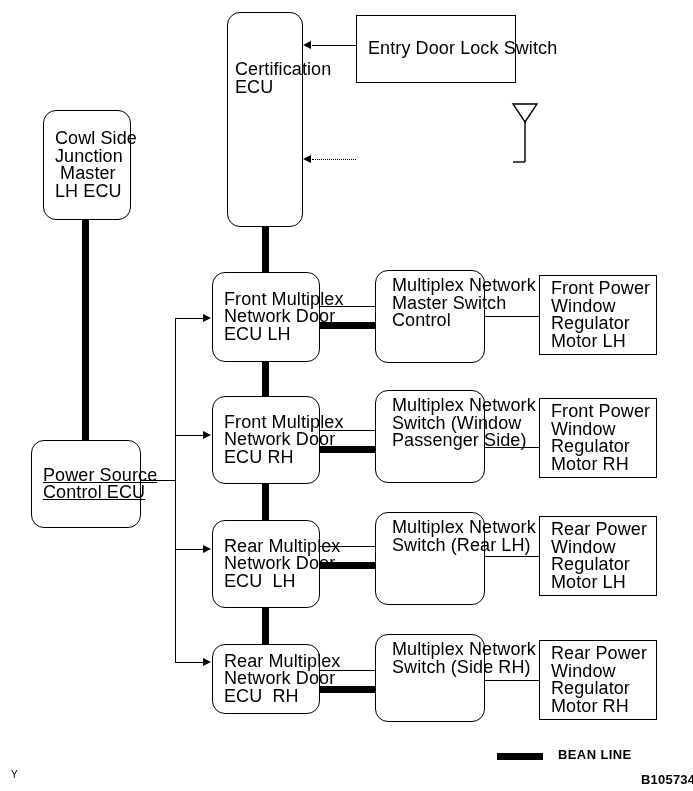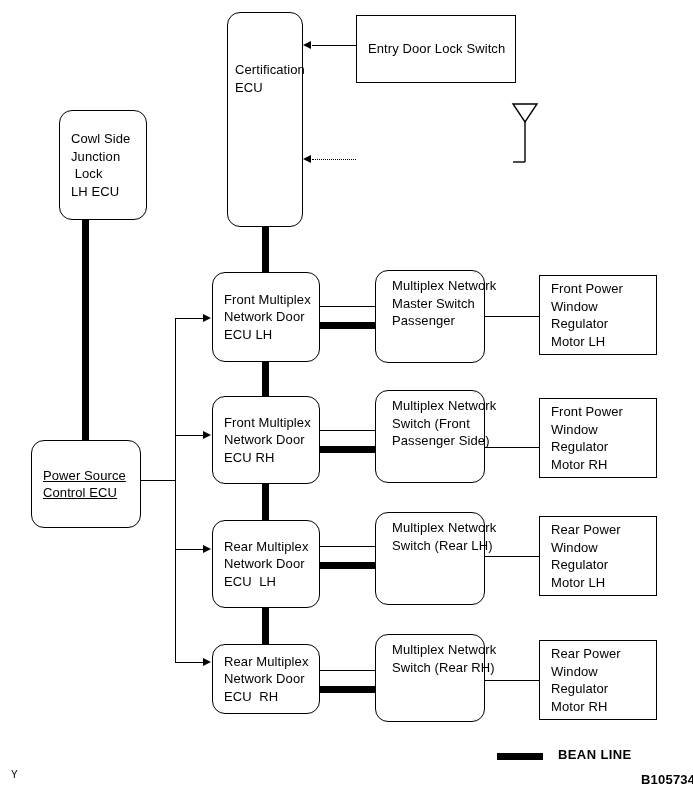--- a/index.html
+++ b/index.html
@@ -26,21 +26,21 @@
     box-sizing: border-box;
     background: #ffffff;
     border: 1.6px solid #000000;
     display: flex;
     flex-direction: column;
     justify-content: center;
     z-index: 4;
   }
   .node .line {
     display: block;
-    font-size: 13px;
+    font-size: 18px;
     line-height: 17.5px;
     white-space: pre;
     letter-spacing: 0.1px;
   }
   .rounded   { border-radius: 13px; }
   .sharp     { border-radius: 0; }
 
   .pad-l  { padding-left: 11px; }
   .pad-l2 { padding-left: 7px; }
   .top    { justify-content: flex-start; padding-top: 6px; padding-left: 16px; }
@@ -179,24 +179,24 @@
 
   <div class="dot-h" style="left:312px; top:159px; width:44px;"></div>
   <div class="arrow-left" style="left:303px; top:155px;"></div>
 
   <svg class="antenna" style="left:505px; top:100px;" width="40" height="68" viewBox="0 0 40 68">
     <polygon points="8,4 32,4 20,22" fill="none" stroke="#000000" stroke-width="1.4"></polygon>
     <line x1="20" y1="22" x2="20" y2="62" stroke="#000000" stroke-width="1.4"></line>
     <line x1="20" y1="62" x2="8" y2="62" stroke="#000000" stroke-width="1.4"></line>
   </svg>
 
-  <div class="node rounded pad-l" style="left:43px; top:110px; width:88px; height:110px;margin-left:16px;">
+  <div class="node rounded pad-l" style="left:43px; top:110px; width:88px; height:110px;">
     <span class="line">Cowl Side</span>
     <span class="line">Junction</span>
-    <span class="line"> Lock</span>
+    <span class="line"> Master</span>
     <span class="line">LH ECU</span>
   </div>
 
   <div class="node rounded pad-l2" style="left:227px; top:12px; width:76px; height:215px; justify-content:flex-start; padding-top:48px;">
     <span class="line">Certification</span>
     <span class="line">ECU</span>
   </div>
 
   <div class="node sharp pad-l" style="left:356px; top:15px; width:160px; height:68px;">
     <span class="line">Entry Door Lock Switch</span>
@@ -210,39 +210,39 @@
 
   <div class="node rounded pad-l" style="left:212px; top:272px; width:108px; height:90px;">
     <span class="line">Front Multiplex</span>
     <span class="line">Network Door</span>
     <span class="line">ECU LH</span>
   </div>
 
   <div class="node rounded pad-l2 top" style="left:375px; top:270px; width:110px; height:93px;">
     <span class="line">Multiplex Network</span>
     <span class="line">Master Switch</span>
-    <span class="line">Passenger</span>
+    <span class="line">Control</span>
   </div>
 
   <div class="node sharp pad-l" style="left:539px; top:275px; width:118px; height:80px;">
     <span class="line">Front Power</span>
     <span class="line">Window</span>
     <span class="line">Regulator</span>
     <span class="line">Motor LH</span>
   </div>
 
   <div class="node rounded pad-l" style="left:212px; top:396px; width:108px; height:88px;">
     <span class="line">Front Multiplex</span>
     <span class="line">Network Door</span>
     <span class="line">ECU RH</span>
   </div>
 
   <div class="node rounded pad-l2 top" style="left:375px; top:390px; width:110px; height:93px;">
     <span class="line">Multiplex Network</span>
-    <span class="line">Switch (Front</span>
+    <span class="line">Switch (Window</span>
     <span class="line">Passenger Side)</span>
   </div>
 
   <div class="node sharp pad-l" style="left:539px; top:398px; width:118px; height:80px;">
     <span class="line">Front Power</span>
     <span class="line">Window</span>
     <span class="line">Regulator</span>
     <span class="line">Motor RH</span>
   </div>
 
@@ -265,21 +265,21 @@
   </div>
 
   <div class="node rounded pad-l" style="left:212px; top:644px; width:108px; height:70px;">
     <span class="line">Rear Multiplex</span>
     <span class="line">Network Door</span>
     <span class="line">ECU  RH</span>
   </div>
 
   <div class="node rounded pad-l2 top" style="left:375px; top:634px; width:110px; height:88px;">
     <span class="line">Multiplex Network</span>
-    <span class="line">Switch (Rear RH)</span>
+    <span class="line">Switch (Side RH)</span>
   </div>
 
   <div class="node sharp pad-l" style="left:539px; top:640px; width:118px; height:80px;">
     <span class="line">Rear Power</span>
     <span class="line">Window</span>
     <span class="line">Regulator</span>
     <span class="line">Motor RH</span>
   </div>
 
   <div class="legend-swatch" style="left:497px; top:753px; width:46px;"></div>

